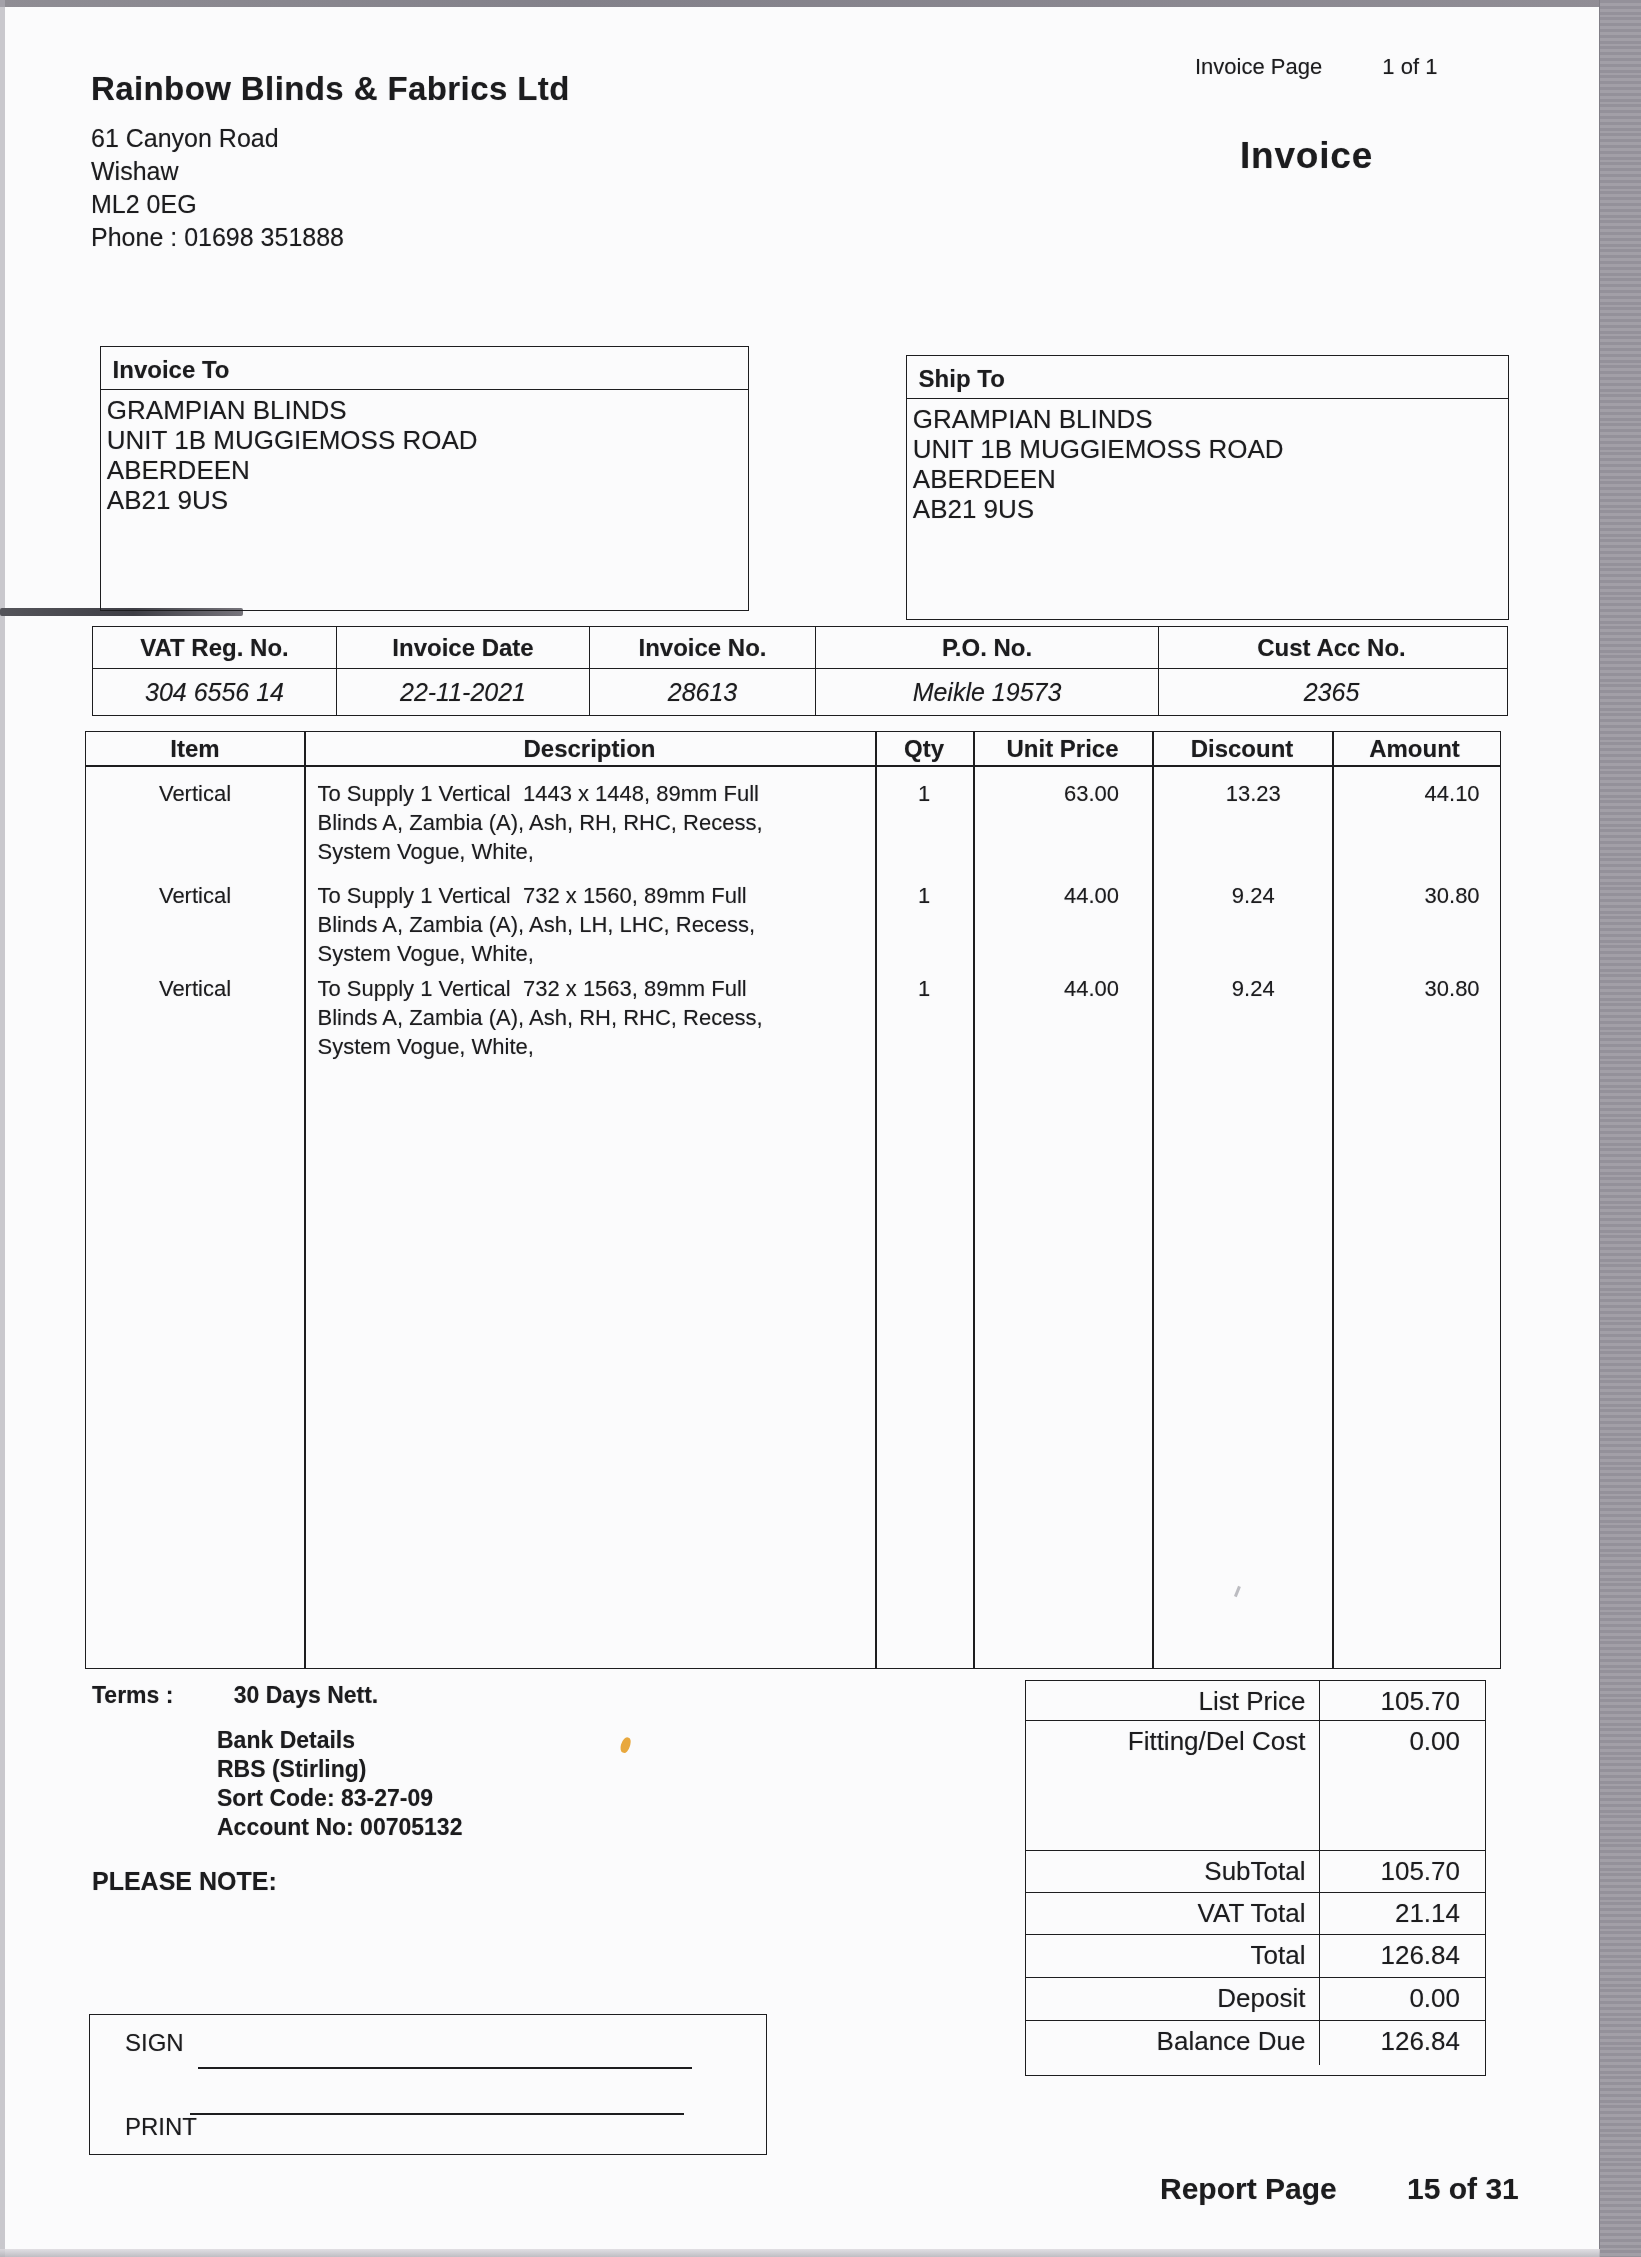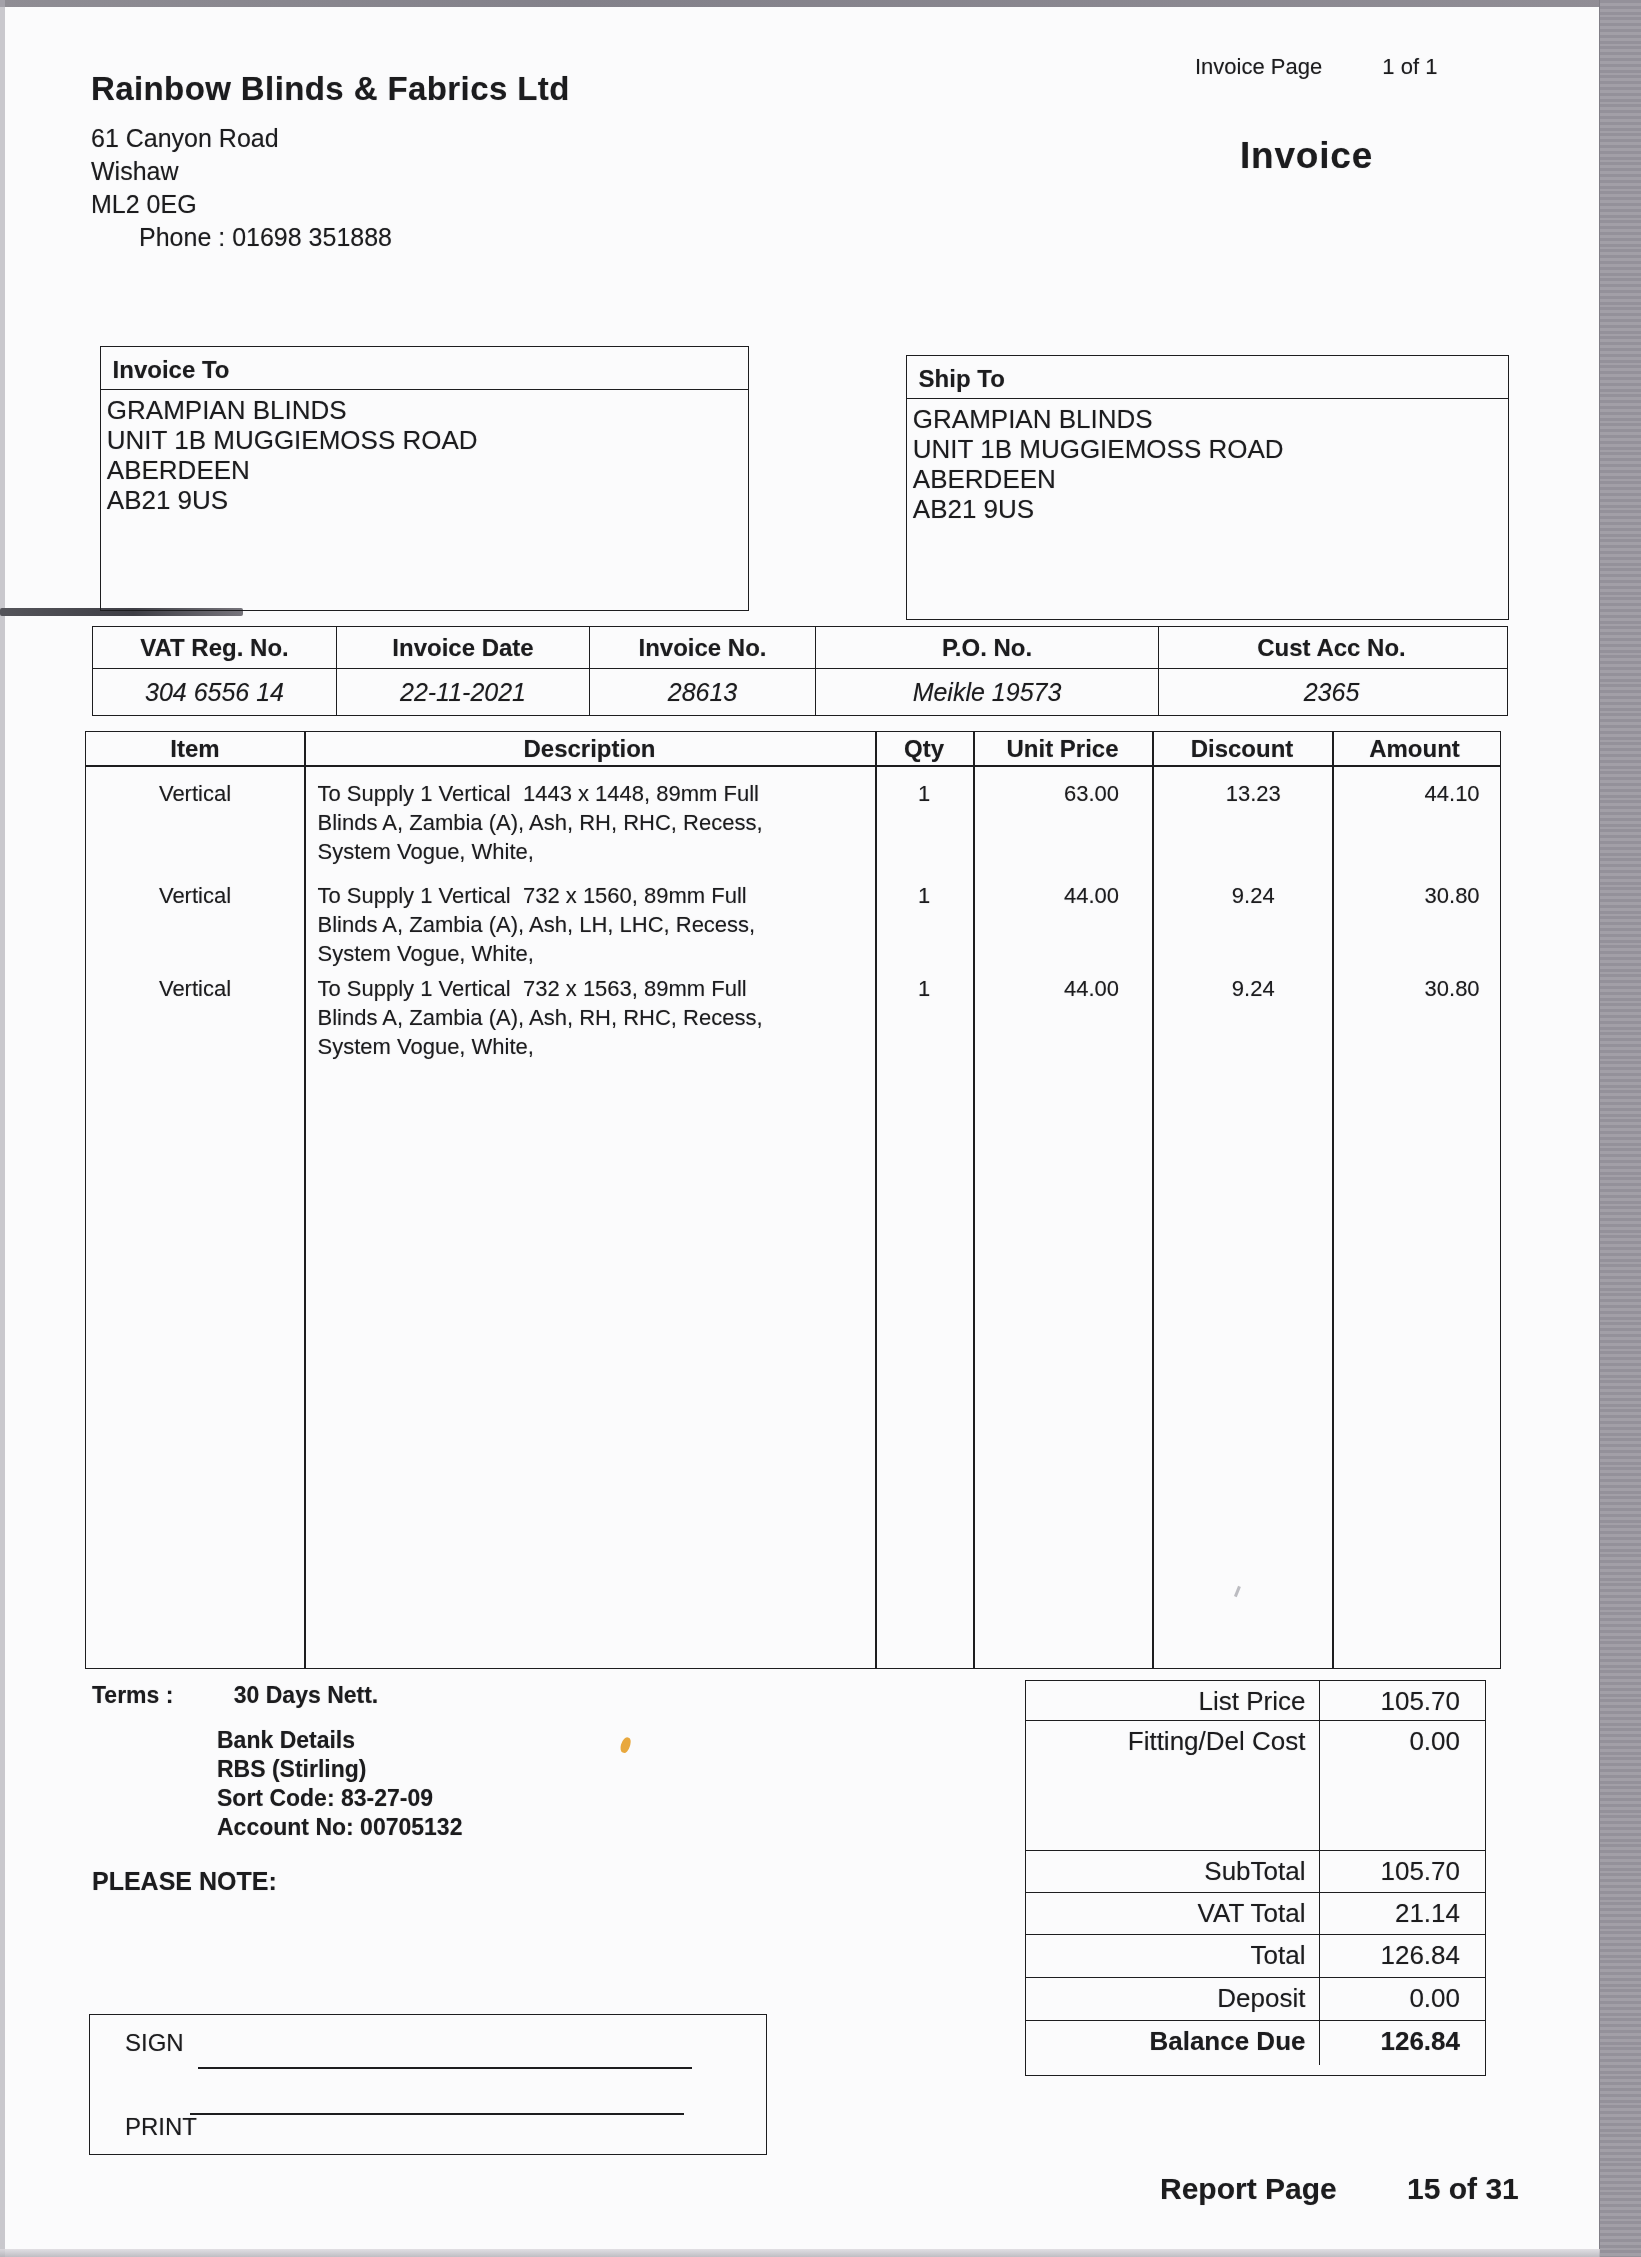--- a/index.html
+++ b/index.html
@@ -22,21 +22,21 @@
   .artifact-line  { position:absolute; left:0; top:608px; width:243px; height:7.7px;
                     background:linear-gradient(90deg,#55555b,#3e3e45 55%,#76747b); border-radius:1.9px; }
   .artifact-speck { position:absolute; left:621px; top:1737px; width:8.7px; height:16.4px;
                     background:#e8a83e; border-radius:60% 45% 55% 50%; transform:rotate(16deg); }
   .artifact-tick  { position:absolute; left:1236px; top:1586px; width:2.9px; height:10.6px;
                     background:#bcbcc1; transform:rotate(22deg); }
   
   .company { position:absolute; left:91px; top:70px; }
   .company-name { font-size:33px; font-weight:bold; letter-spacing:0.4px; }
   .company-addr { margin-top:13.5px; font-size:25px; line-height:33px; white-space:pre-line; }
-  .company-line { font-size:25px; line-height:33px;margin-left:48px; }
+  .company-line { font-size:25px; line-height:33px; }
   .invoice-page { position:absolute; left:1195px; top:54px; font-size:22px; }
   .invoice-page .val { margin-left:54px; }
   .doc-title { position:absolute; left:1240px; top:135px; font-size:37px; font-weight:bold; letter-spacing:0.8px; }
   
   .addr-box { position:absolute; border:1.9px solid #1d1d1f; }
   .box-title { font-weight:bold; font-size:24px; padding:8.7px 0 5.8px 11.6px; border-bottom:1.9px solid #1d1d1f; }
   .box-lines { font-size:26px; line-height:30px; padding:4.8px 0 0 5.8px; white-space:pre-line; }
   .invoice-to { left:100px; top:346px; width:647px; height:263px; }
   .ship-to    { left:906px; top:355px; width:601px; height:263px; }
   
@@ -70,21 +70,21 @@
   .note-title { position:absolute; left:92px; top:1867px; font-size:25px; font-weight:bold; }
   .note-body  { position:absolute; left:92px; top:1914px; font-size:22px; line-height:30px; white-space:pre-line; }
   
   .totals-box { position:absolute; left:1025px; top:1680px; width:459px; height:394px; border:1.9px solid #1d1d1f; }
   .total-row { display:grid; grid-template-columns:294px 161px; border-bottom:1.9px solid #1d1d1f; font-size:26px; }
   .total-row:last-child { border-bottom:none; }
   .t-label { border-right:1.9px solid #1d1d1f; text-align:right; padding:4.8px 13.5px 0 0; }
   .t-value { text-align:right; padding:4.8px 21px 0 0; }
   .tr-a{height:39px}.tr-b{height:129px}.tr-c{height:41px}.tr-d{height:41px}
   .tr-e{height:42px}.tr-f{height:42px}.tr-g{height:44px}
-  .tr-g { font-weight:bold; }
+  .tr-g { font-weight:normal; }
   
   .sign-box { position:absolute; left:89px; top:2014px; width:676px; height:139px; border:1.9px solid #1d1d1f; }
   .sign-label  { position:absolute; left:35px; top:13.5px;  font-size:24px; }
   .print-label { position:absolute; left:35px; top:60px;  font-size:24px;margin-top:38px; }
   .sig-line { position:absolute; height:1.9px; background:#1d1d1f; }
   .sign-line  { left:108px; top:52px;  width:494px; }
   .print-line { left:100px; top:98px; width:494px; }
   
   .report-page { position:absolute; left:1160px; top:2172px; font-size:30px;font-weight:bold; }
   .report-page .val { margin-left:62px; }

